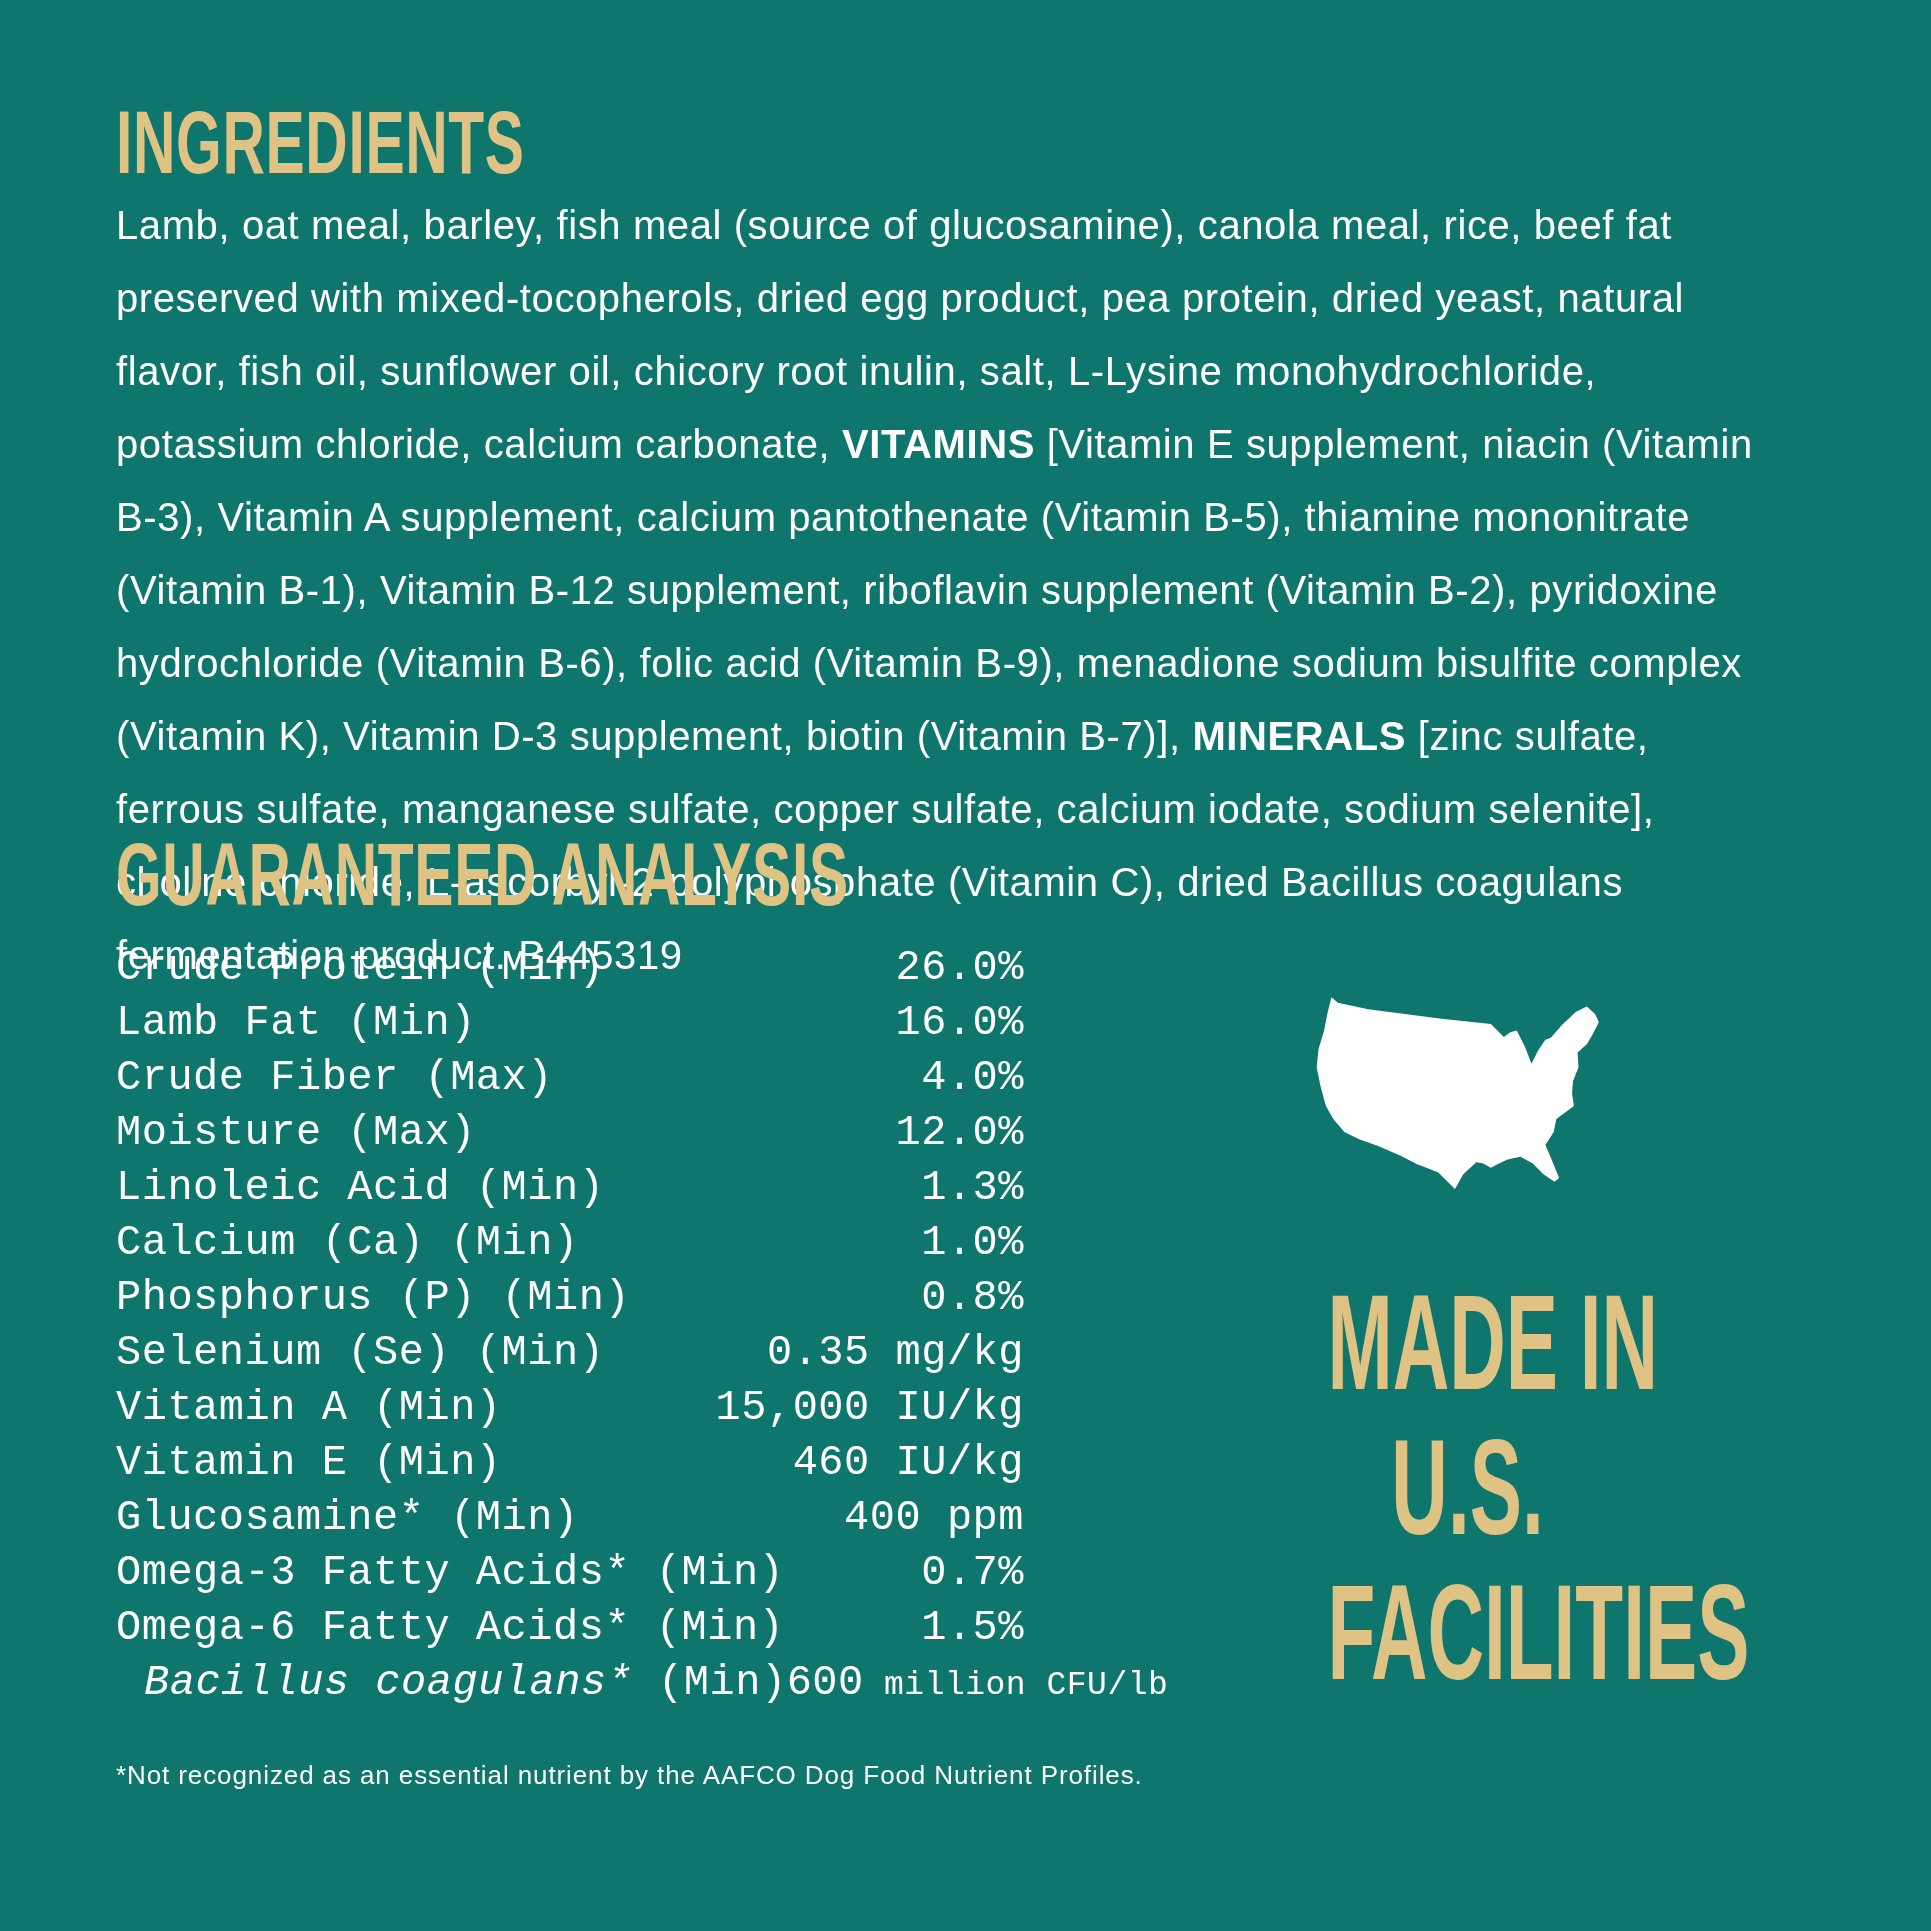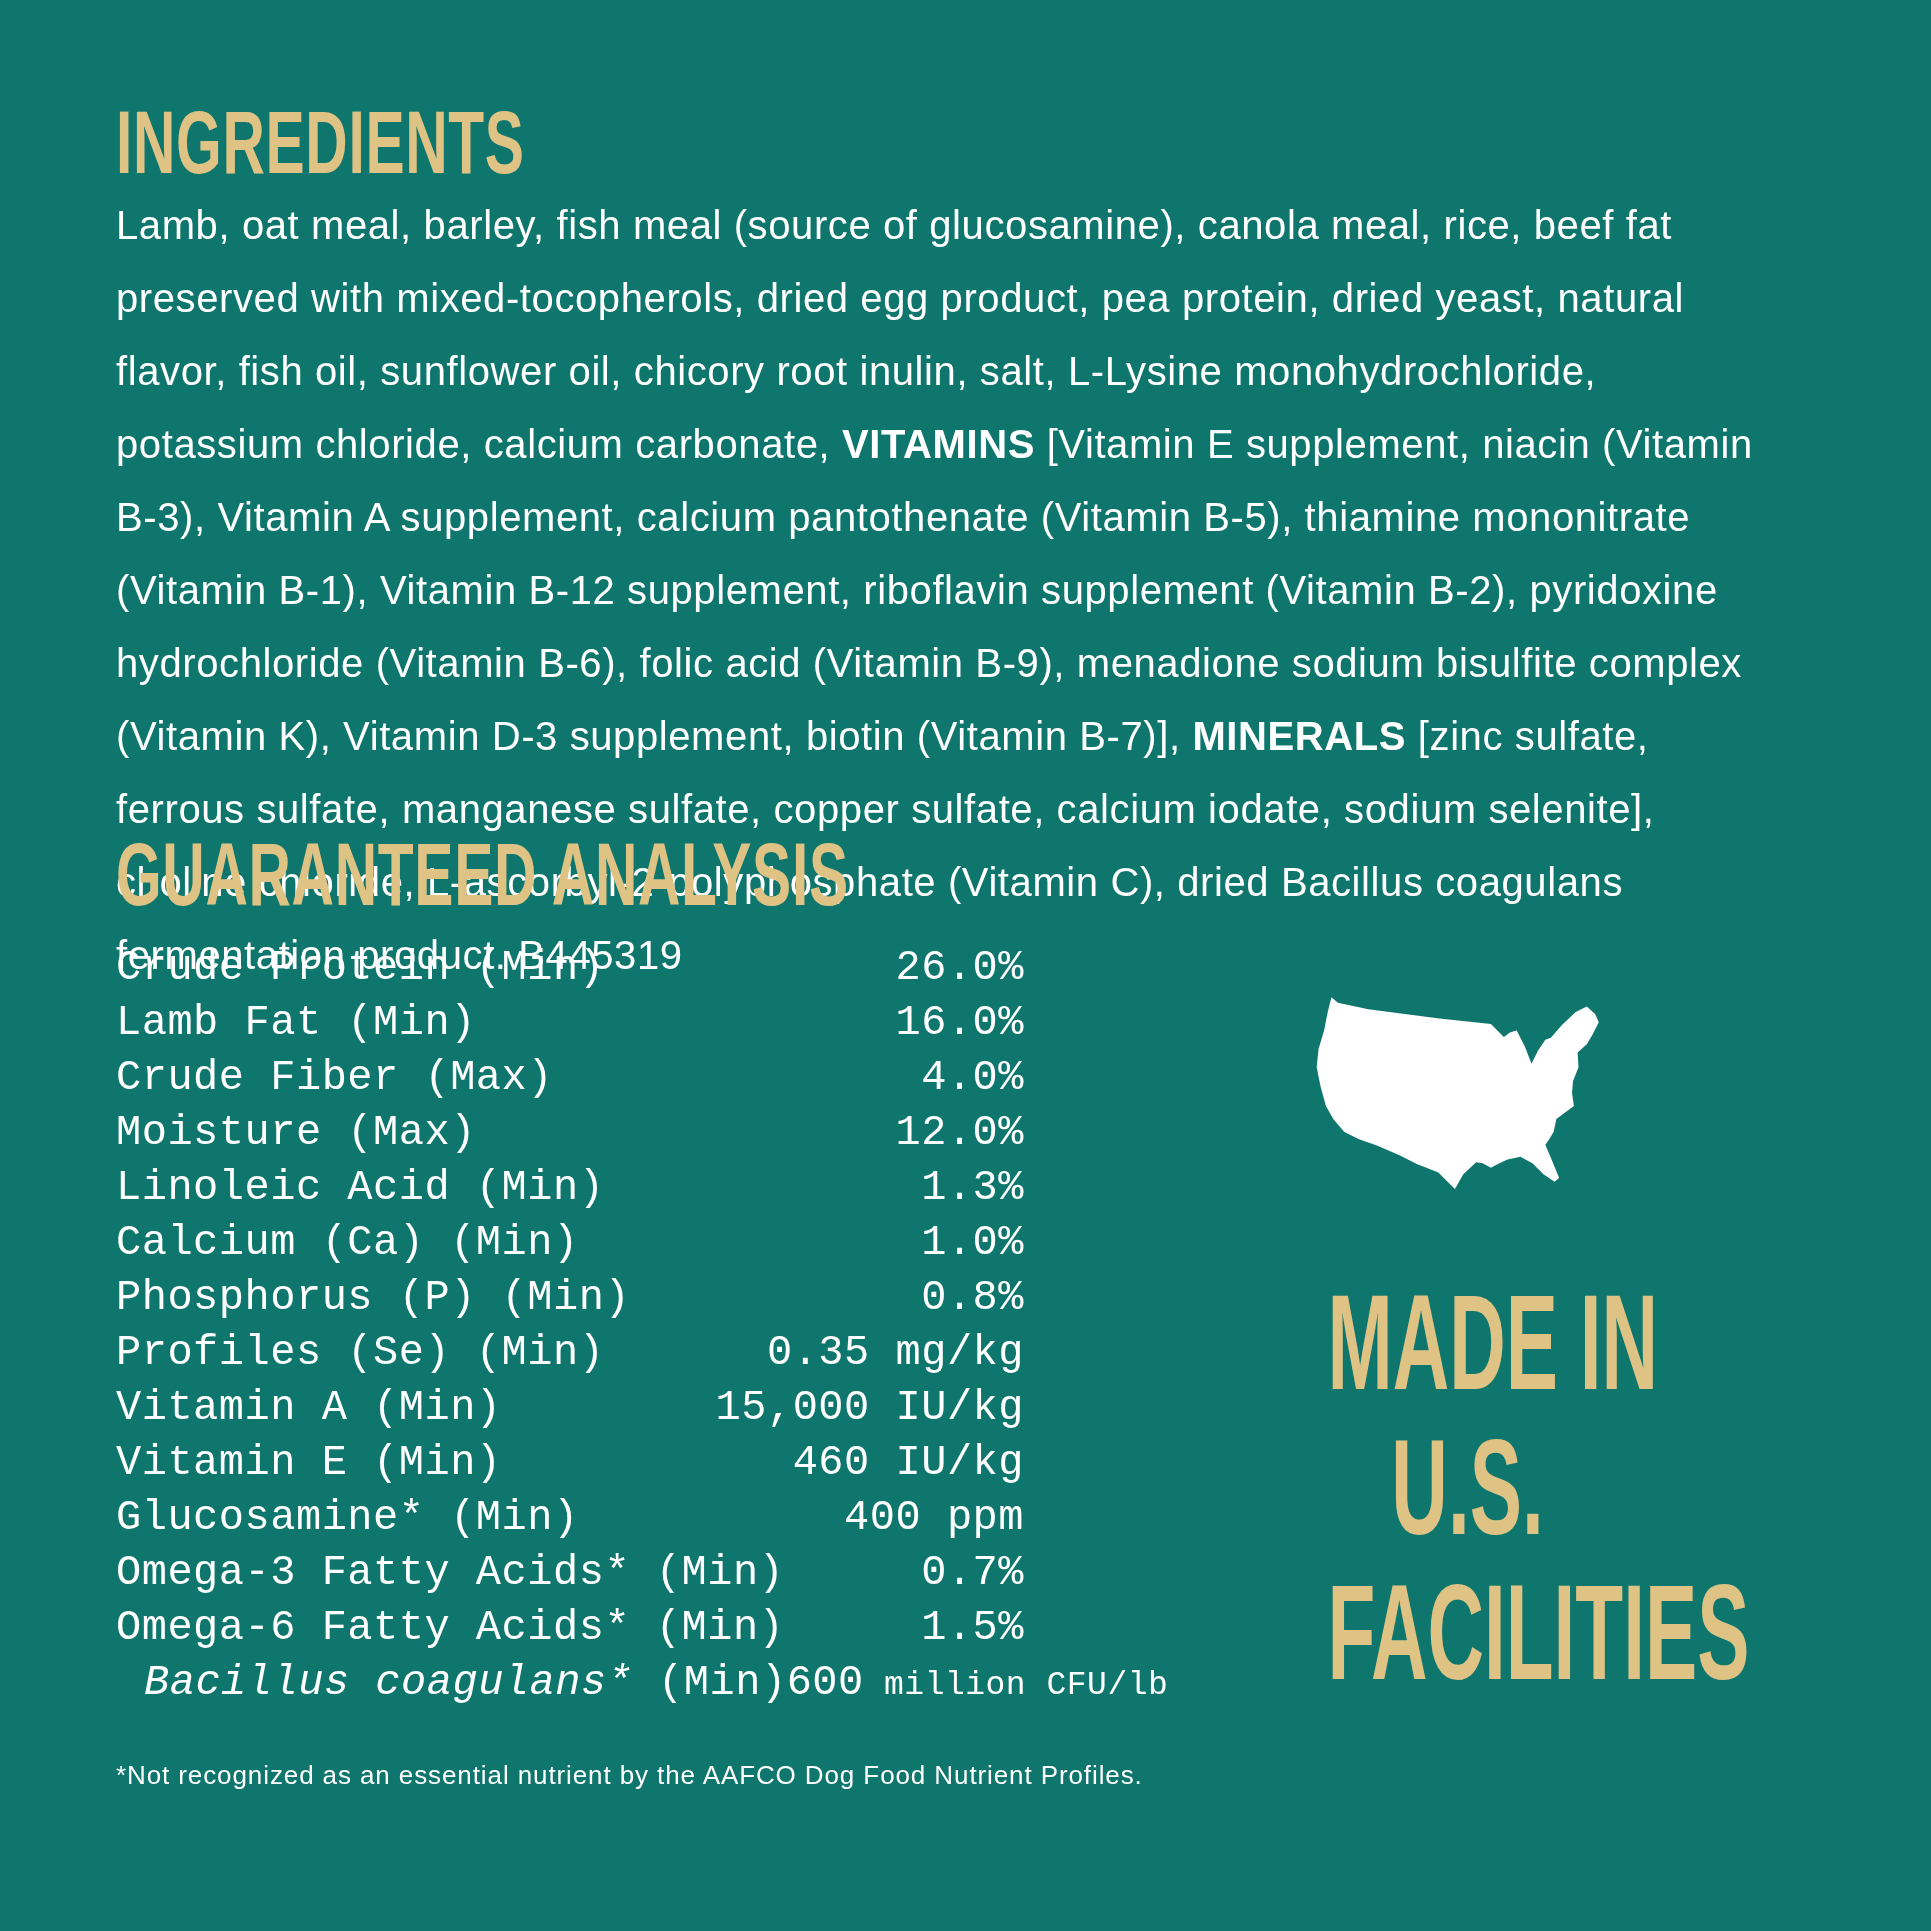--- a/index.html
+++ b/index.html
@@ -85,21 +85,21 @@
       </div>
       <div class="row">
         <span class="lab">Calcium (Ca) (Min)</span>
         <span class="val">1.0%</span>
       </div>
       <div class="row">
         <span class="lab">Phosphorus (P) (Min)</span>
         <span class="val">0.8%</span>
       </div>
       <div class="row">
-        <span class="lab">Profiles (Se) (Min)</span>
+        <span class="lab">Selenium (Se) (Min)</span>
         <span class="val">0.35 mg/kg</span>
       </div>
       <div class="row">
         <span class="lab">Vitamin A (Min)</span>
         <span class="val">15,000 IU/kg</span>
       </div>
       <div class="row">
         <span class="lab">Vitamin E (Min)</span>
         <span class="val">460 IU/kg</span>
       </div>

